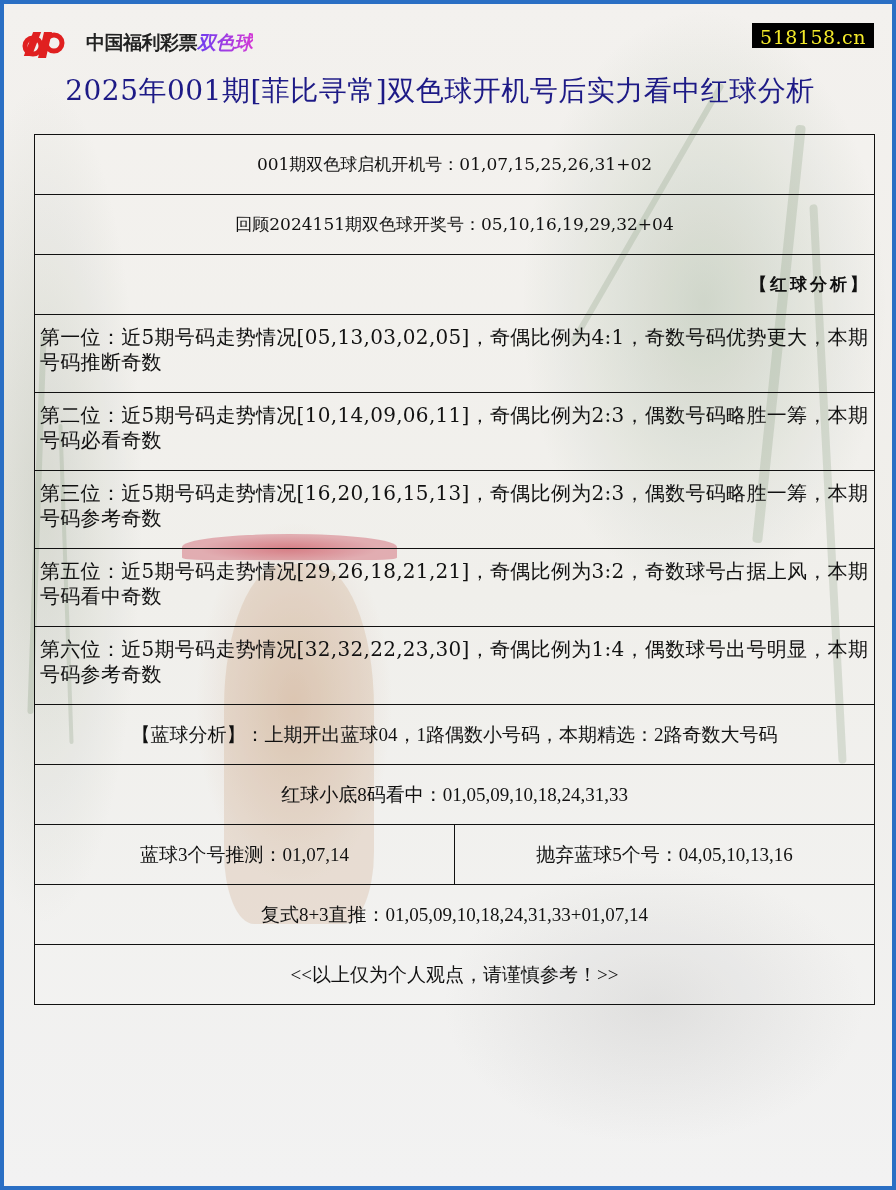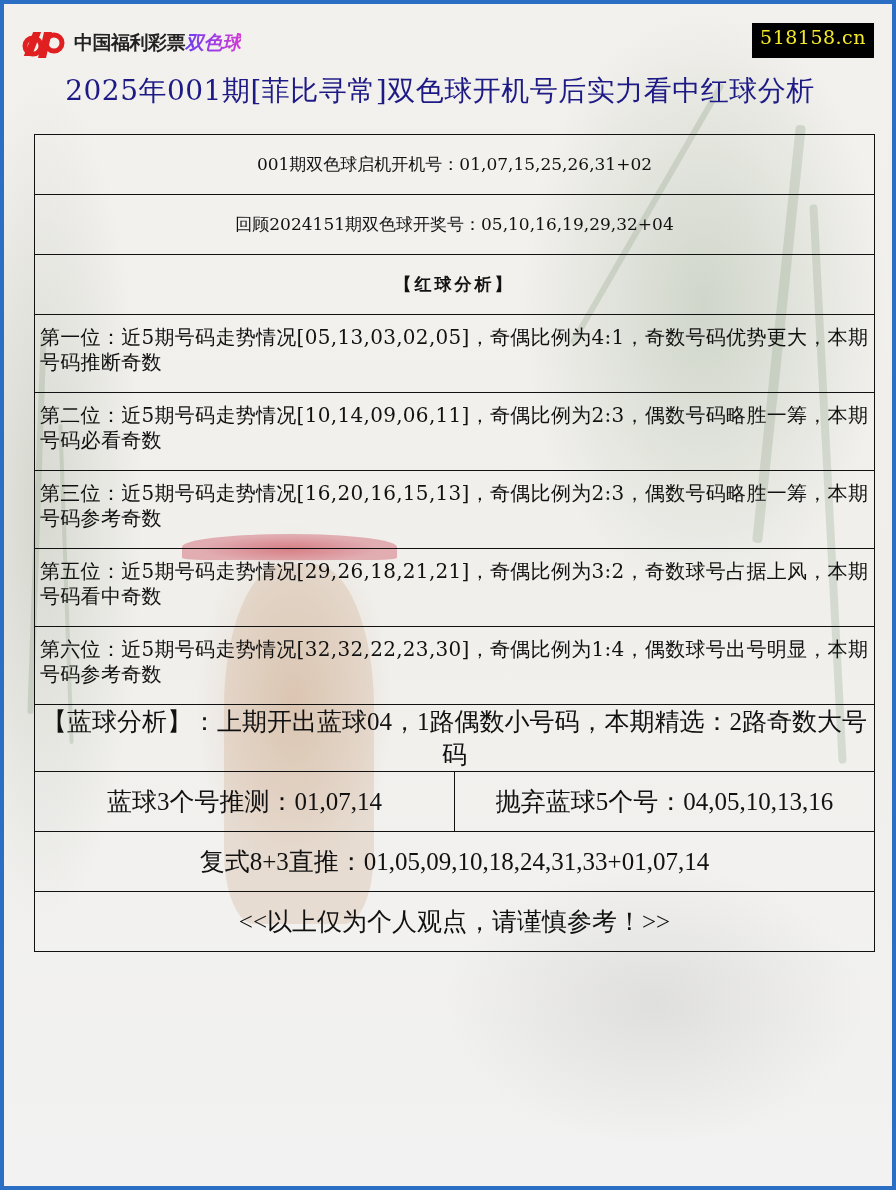--- a/index.html
+++ b/index.html
@@ -15,47 +15,47 @@
       radial-gradient(ellipse 120px 18px at 285px 545px, rgba(200,70,80,0.55), rgba(0,0,0,0) 75%),
       radial-gradient(ellipse 260px 420px at 700px 300px, rgba(120,145,110,0.30), rgba(0,0,0,0) 70%),
       radial-gradient(ellipse 140px 600px at 40px 500px, rgba(150,160,140,0.30), rgba(0,0,0,0) 70%),
       radial-gradient(ellipse 300px 200px at 650px 1000px, rgba(170,170,170,0.25), rgba(0,0,0,0) 70%),
       linear-gradient(180deg, #f3f1ee 0%, #efeeea 50%, #f2f2f2 100%);
     overflow:hidden;
   }
   
   .bamboo { position:absolute; background:rgba(110,135,100,0.22); border-radius:4px; }
   .logo {
-    position:absolute; left:18px; top:22px; height:34px; display:flex; align-items:center; gap:8px;
+    position:absolute; left:18px; top:22px; height:34px; display:flex; align-items:center; gap:20px;
   }
   .logo-mark { width:44px; height:34px; position:relative; }
   .logo-text {
     font-family:"DejaVu Sans", "Liberation Sans", sans-serif; font-weight:bold; font-size:19px;
     color:#222; letter-spacing:-0.5px;
   }
   .logo-text .ssq { color:#8a2be2; font-style:italic; background:linear-gradient(90deg,#6a3df0,#d33ad6); -webkit-background-clip:text; background-clip:text; -webkit-text-fill-color:transparent; }
   .site-badge {
     position:absolute; right:18px; top:19px; background:#000; color:#f4ea2a;
-    font-family:"DejaVu Serif", serif; font-size:19px; padding:3px 8px 10px 8px; letter-spacing:0.5px;
+    font-family:"DejaVu Serif", serif; font-size:19px; padding:3px 8px 0 8px; letter-spacing:0.5px;
   }
   .title {
     position:absolute; left:0; right:16px; top:68px; text-align:center;
     font-size:28px; color:#1d1a86; letter-spacing:0.5px; white-space:nowrap;
   }
   table.main {
     position:absolute; left:30px; top:130px; width:841px; border-collapse:collapse;
     font-size:17px; color:#111;
   }
   table.main td {
     border:1px solid #111; padding:0 4px; text-align:center; vertical-align:middle; height:59px;
     background:rgba(255,255,255,0.08);
   }
   table.main td.left { text-align:left; vertical-align:top; padding:10px 4px 0 5px; height:67px; line-height:25px; font-size:20px; letter-spacing:0.3px; }
-  table.main td.section { font-weight:bold; letter-spacing:3px; }
-  table.main td.condensed { font-family:"Liberation Serif", serif; font-size:25px; }
+  table.main td.section { font-weight:bold; letter-spacing:3px;text-align:right; }
+  table.main td.condensed { font-family:"Liberation Serif", serif; font-size:19px; }
   .half { width:50%; }
 </style>
 </head>
 <body>
 
 <div class="frame">
 
   <div class="bamboo" style="left:770px; top:120px; width:10px; height:420px; transform:rotate(6deg);"></div>
   <div class="bamboo" style="left:820px; top:200px; width:8px; height:560px; transform:rotate(-3deg);"></div>
   <div class="bamboo" style="left:640px; top:60px; width:6px; height:300px; transform:rotate(30deg);"></div>
@@ -104,20 +104,23 @@
     <tr>
           <td colspan="2" class="left">第五位：近5期号码走势情况[29,26,18,21,21]，奇偶比例为3:2，奇数球号占据上风，本期号码看中奇数</td>
         </tr>
     <tr>
           <td colspan="2" class="left">第六位：近5期号码走势情况[32,32,22,23,30]，奇偶比例为1:4，偶数球号出号明显，本期号码参考奇数</td>
         </tr>
     <tr>
           <td colspan="2" class="condensed">【蓝球分析】：上期开出蓝球04，1路偶数小号码，本期精选：2路奇数大号码</td>
         </tr>
     <tr>
+          <td colspan="2" class="condensed">红球小底8码看中：01,05,09,10,18,24,31,33</td>
+        </tr>
+    <tr>
       <td class="half condensed">蓝球3个号推测：01,07,14</td>
       <td class="half condensed">抛弃蓝球5个号：04,05,10,13,16</td>
     </tr>
     <tr>
           <td colspan="2" class="condensed">复式8+3直推：01,05,09,10,18,24,31,33+01,07,14</td>
         </tr>
     <tr>
           <td colspan="2" class="condensed">&lt;&lt;以上仅为个人观点，请谨慎参考！&gt;&gt;</td>
         </tr>
   </tbody>

